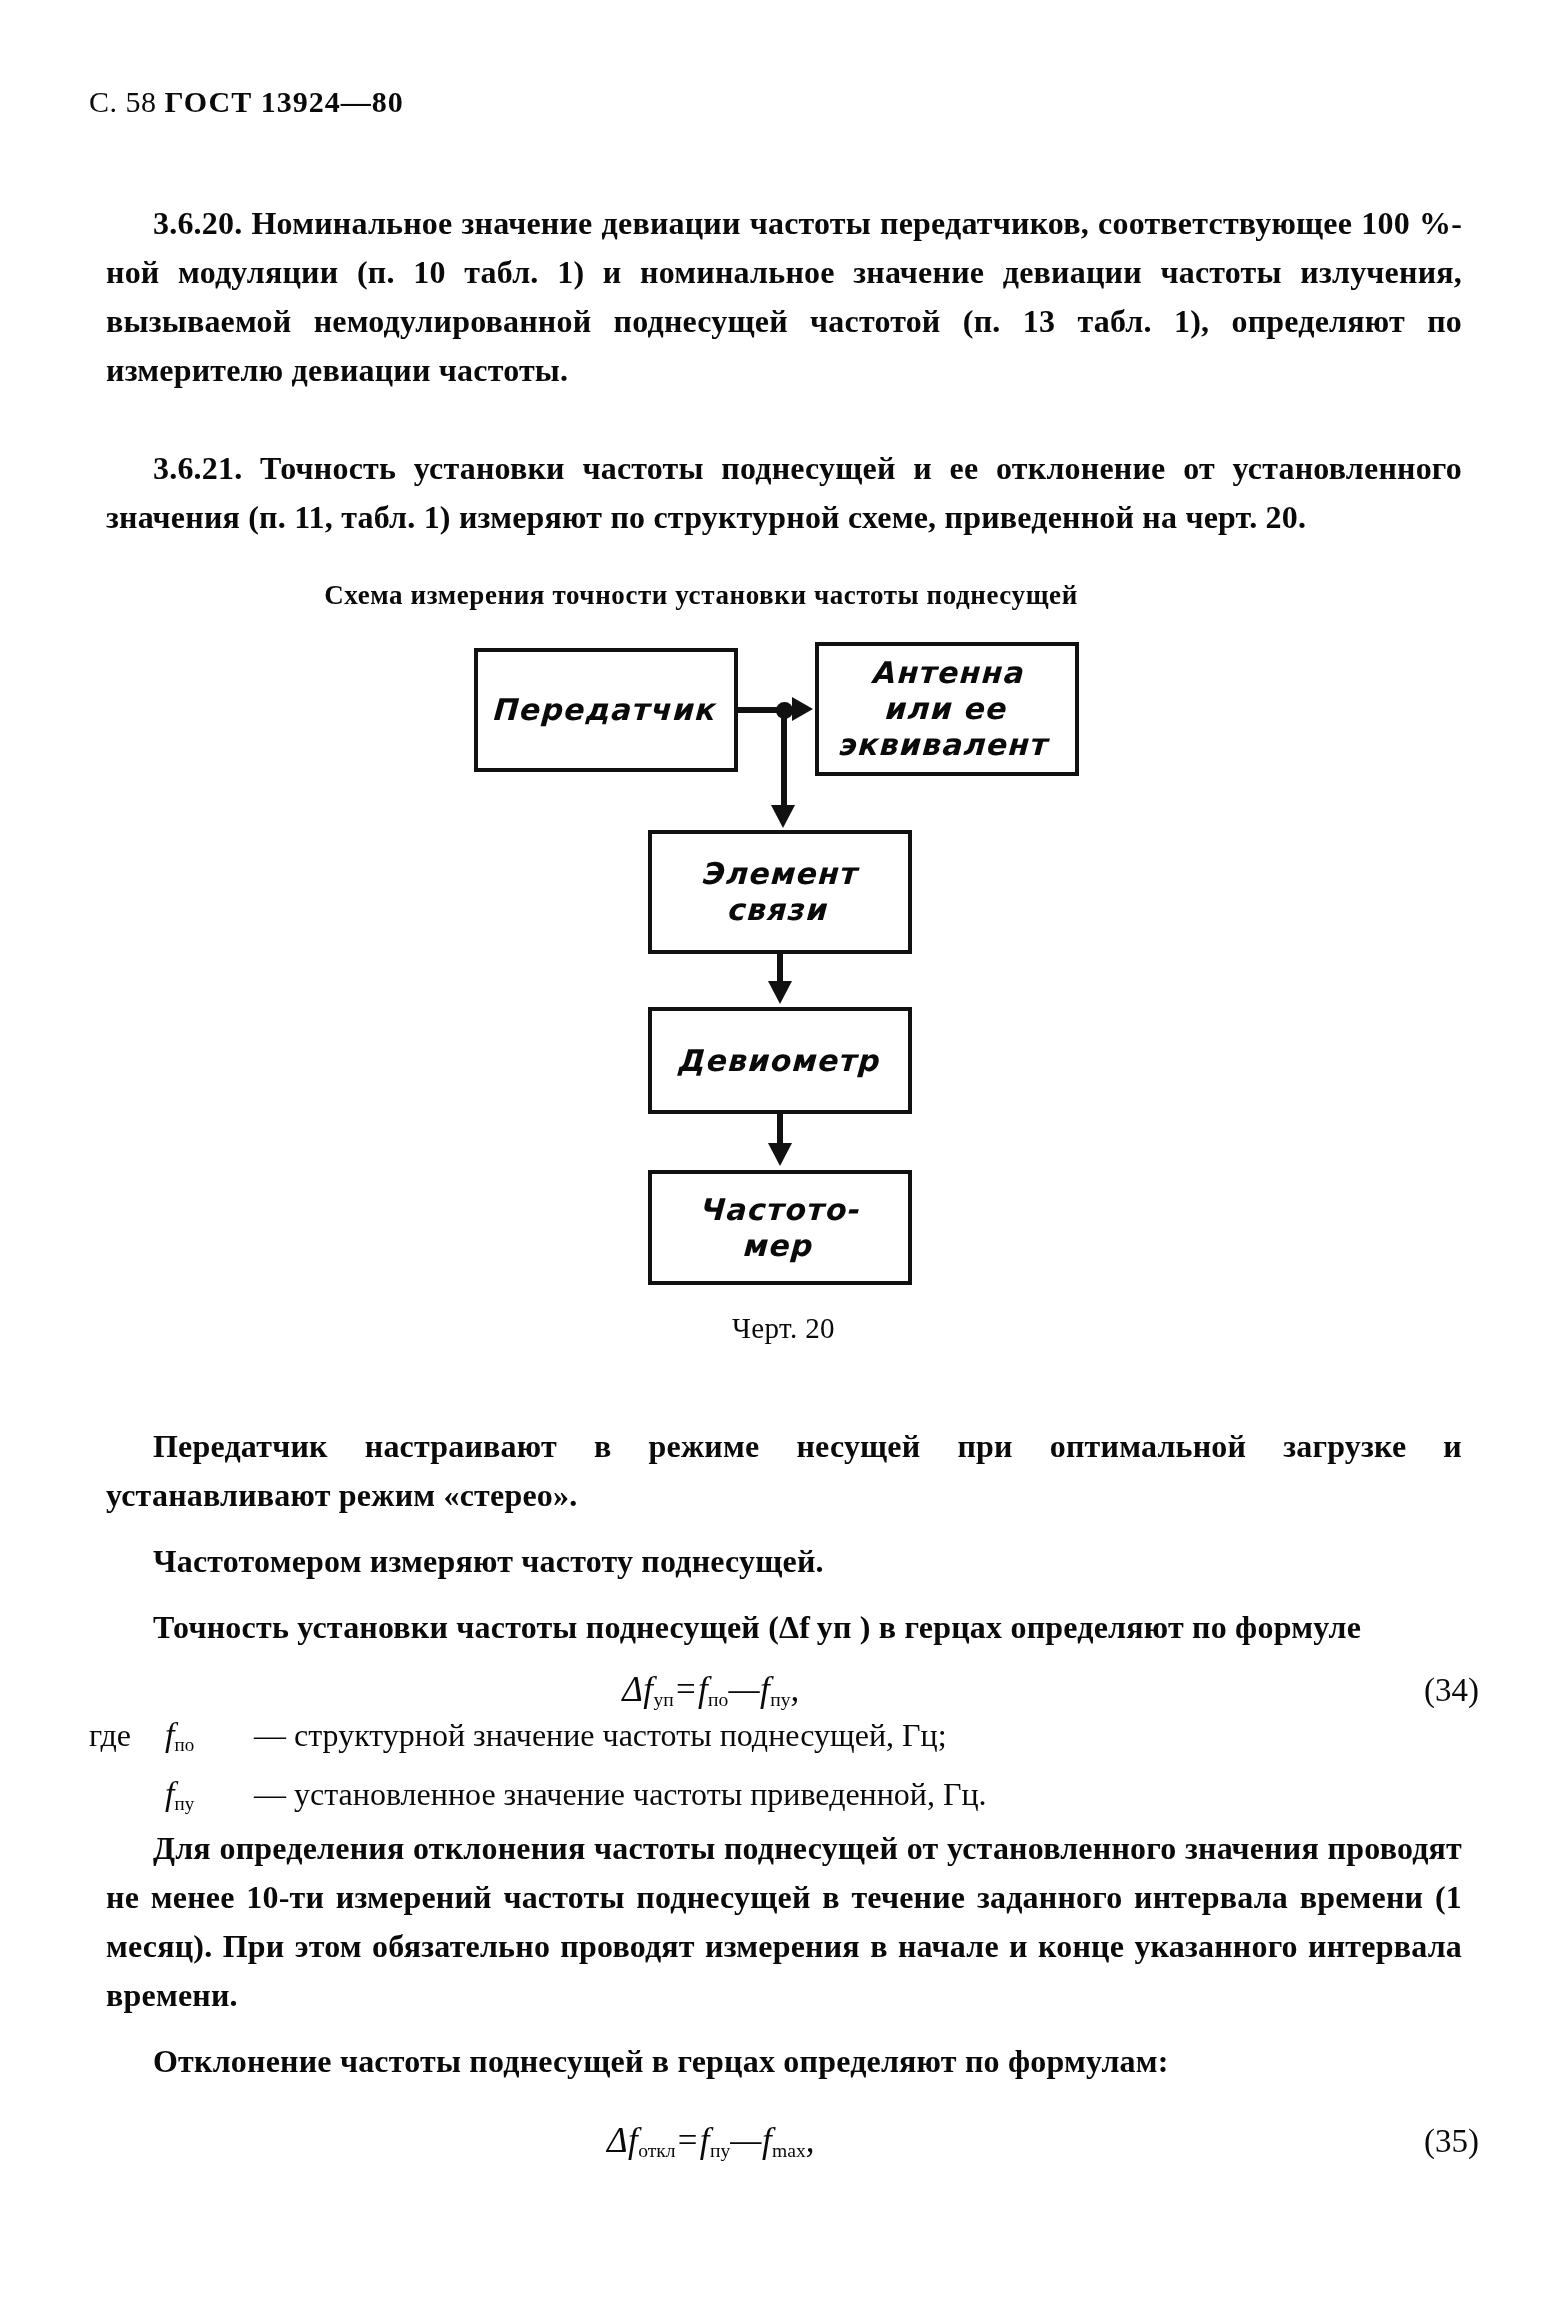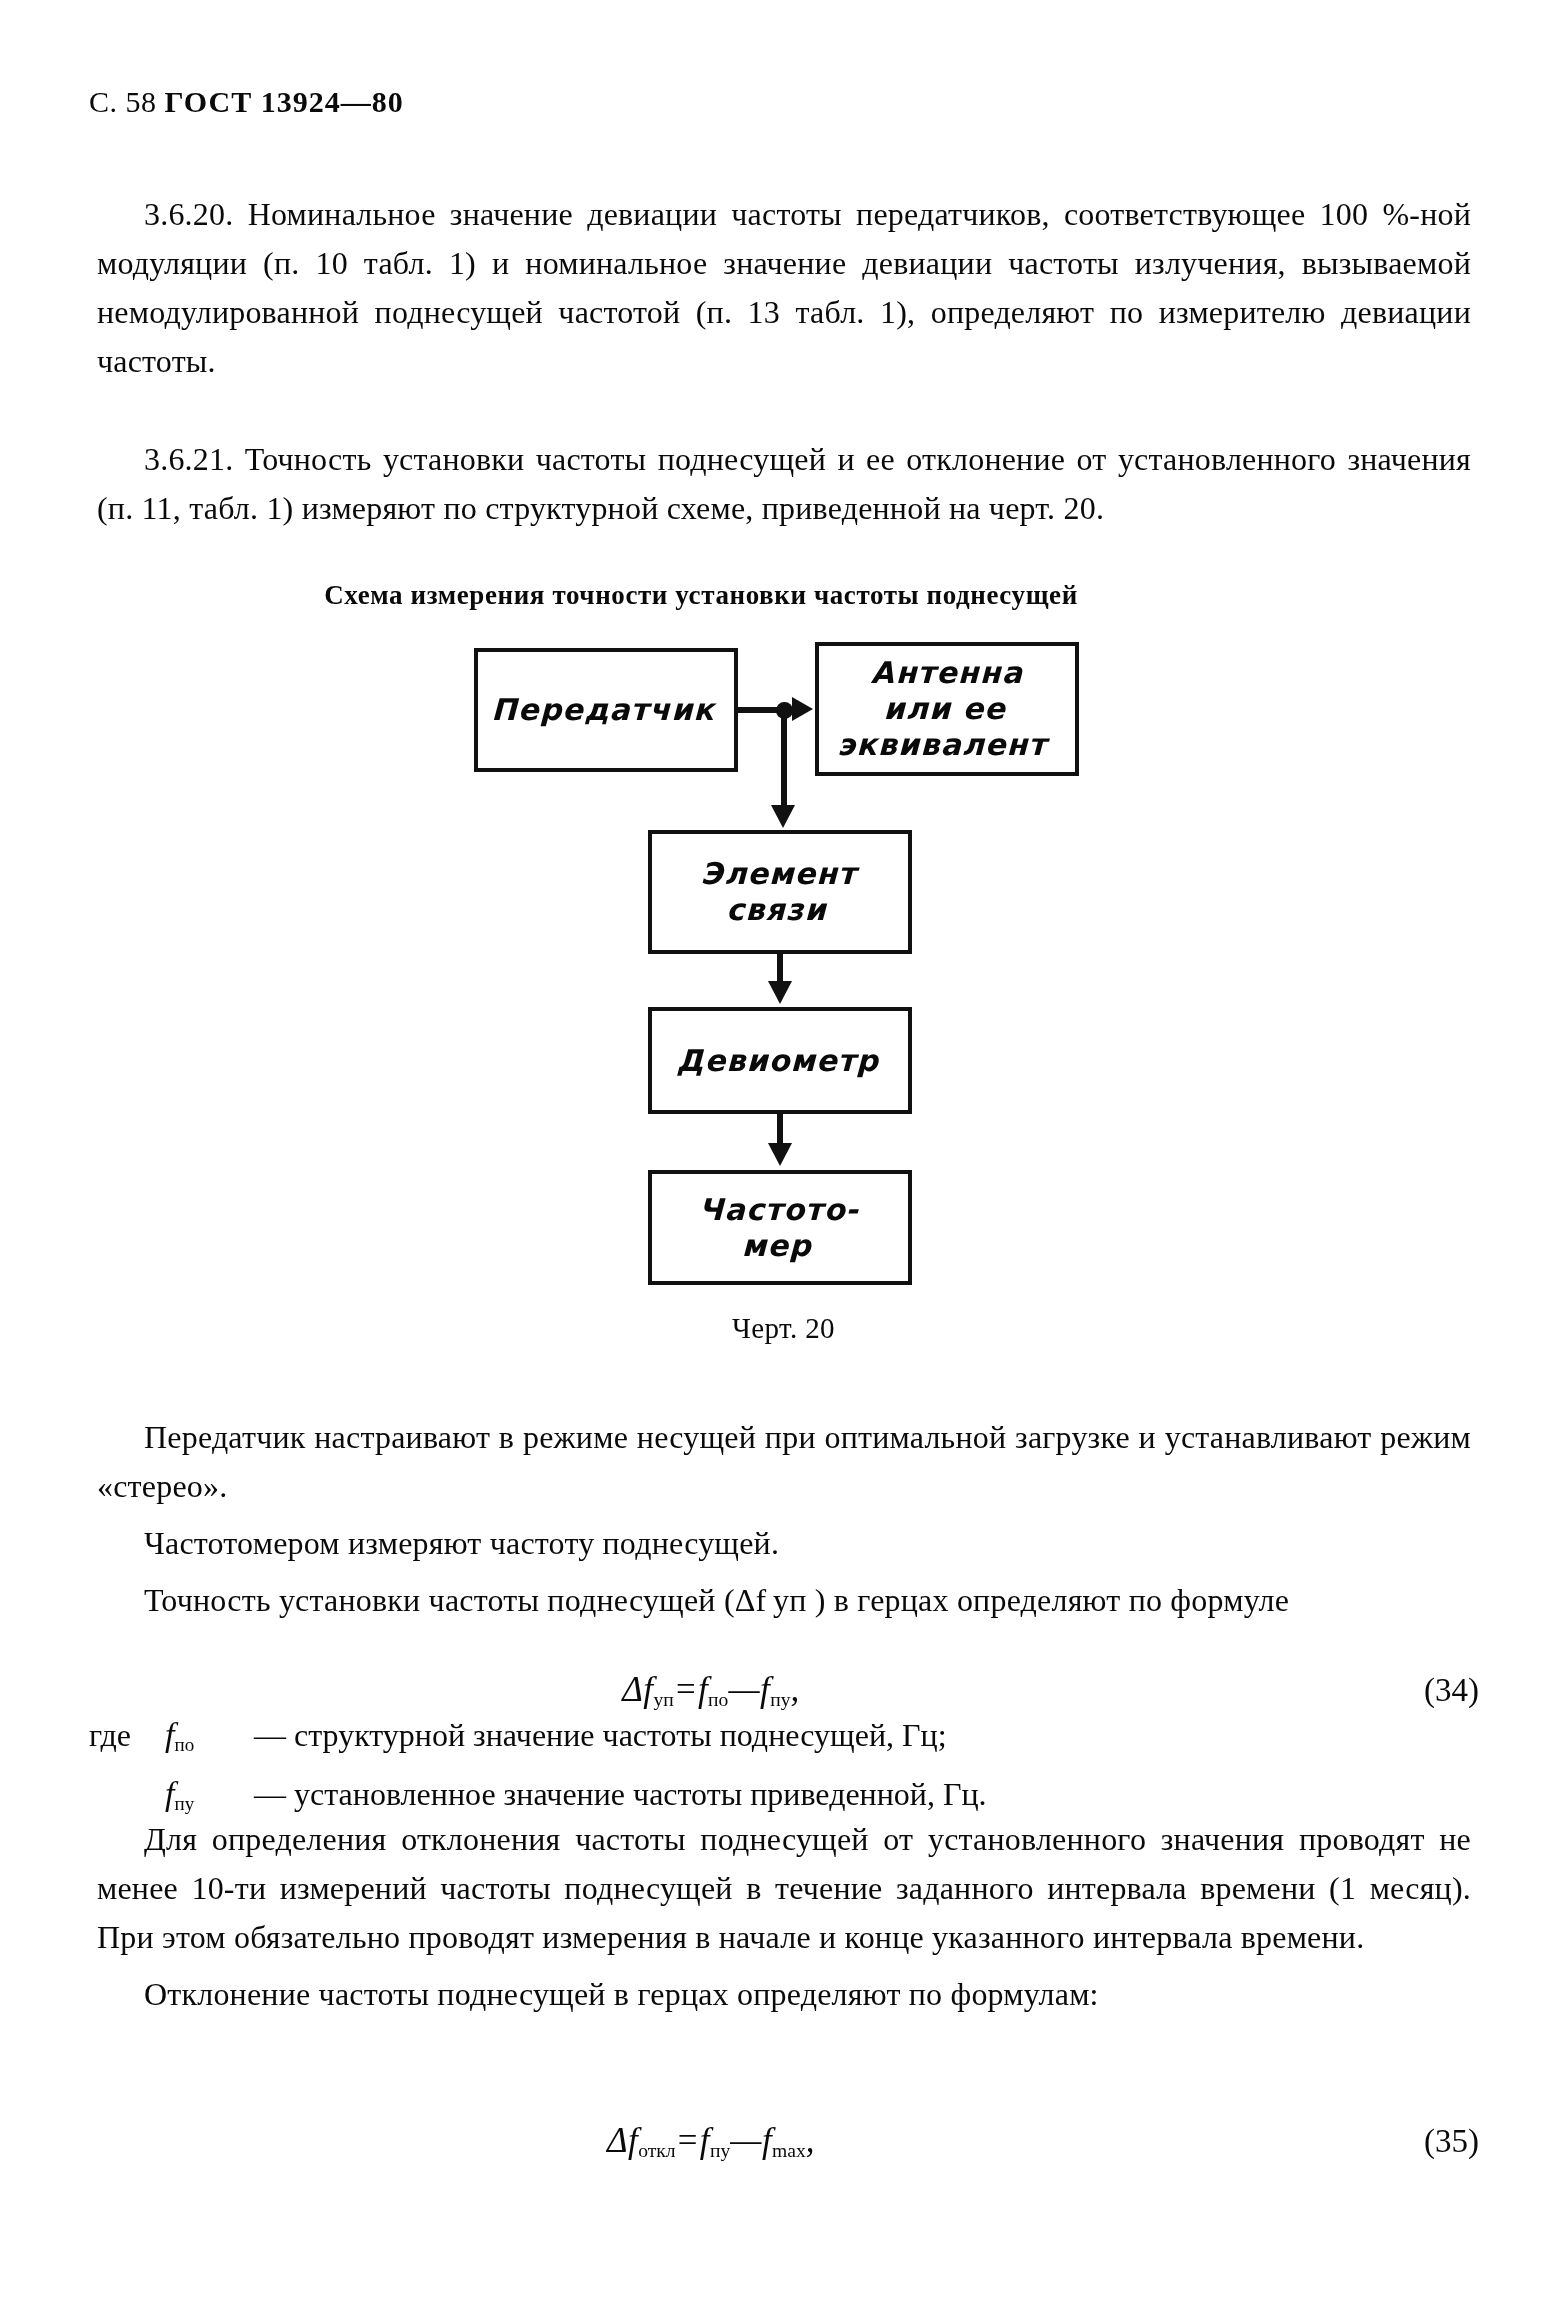--- a/index.html
+++ b/index.html
@@ -45,22 +45,23 @@
     position: absolute;
     left: 89px;
     width: 1390px;
     font-size: 32px;
     line-height: 49px;
     text-align: justify;
     text-justify: inter-word;
     letter-spacing: 0.2px;
   }
   .textblock p {
-    margin: 8px;
+    margin: 17px;
     text-indent: 47px;
+    font-weight: bold;
   }
 
   .para-a { top: 182px; }
   .para-b { top: 427px; }
 
   
   .figure-title {
     position: absolute;
     top: 580px;
     left: 0;

